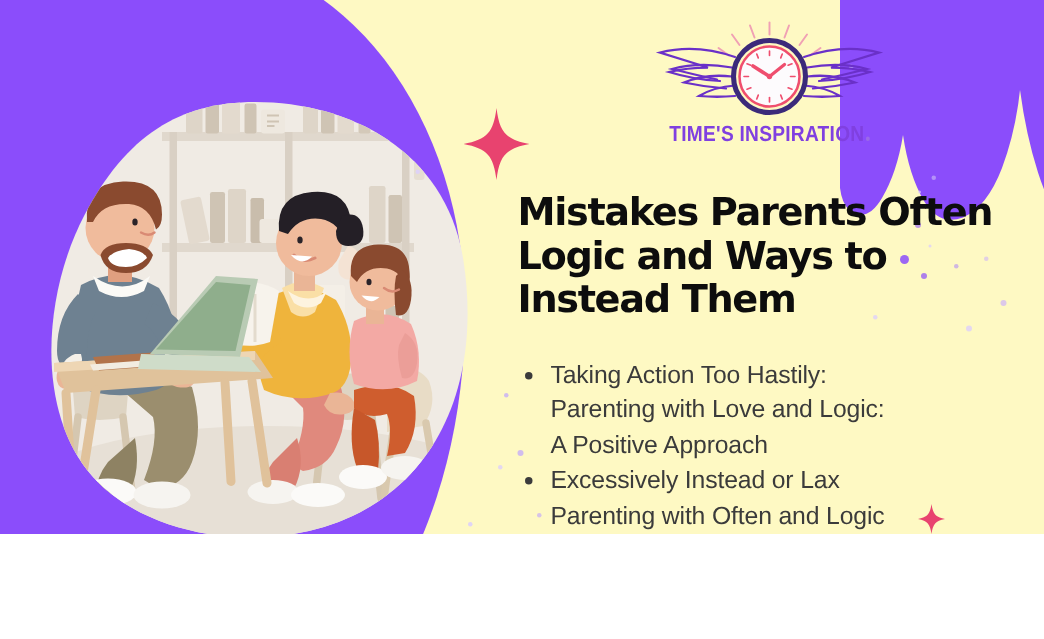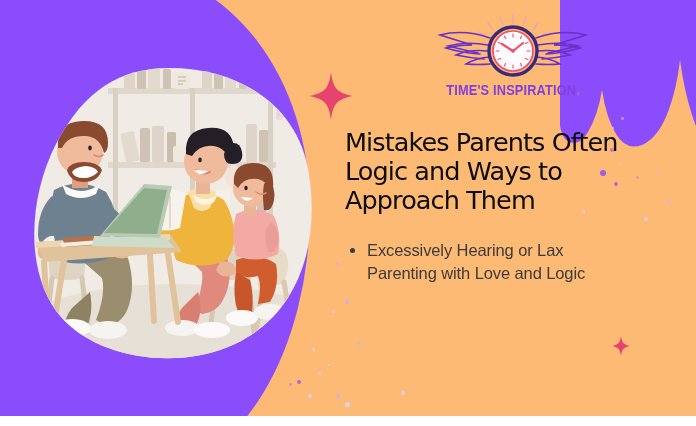--- a/index.html
+++ b/index.html
@@ -6,23 +6,23 @@
     margin: 0;
     padding: 0;
     background: #ffffff;
   }
   body {
     font-family: "Liberation Sans", sans-serif;
   }
   #poster {
     position: relative;
     width: 696px;
-    height: 416px;
+    height: 356px;
     overflow: hidden;
-    background: #fdba74;
+    background: #fef9c3;
   }
 
   
   .bg-purple-left {
     position: absolute;
     left: -40px;
     top: -30px;
     width: 350px;
     height: 500px;
     background: #8b4dfb;
@@ -93,21 +93,21 @@
   }
 
   
   .headline {
     position: absolute;
     left: 345px;
     top: 128px;
     width: 330px;
     z-index: 6;
     font-family: "DejaVu Sans", sans-serif;
-    font-weight: 400;
+    font-weight: 700;
     font-size: 25.5px;
     line-height: 1.14;
     letter-spacing: -0.9px;
     color: #0d0d0d;
   }
 
   
   .bullets {
     position: absolute;
     left: 345px;
@@ -403,27 +403,32 @@
 
   <div class="star star-big">
     <svg viewBox="0 0 44 48">
       <path d="M22 0 C24 16 28 21 44 24 C28 27 24 32 22 48 C20 32 16 27 0 24 C16 21 20 16 22 0 Z" fill="#e8436f"></path>
     </svg>
   </div>
 
   <div class="headline">
     <div>Mistakes Parents Often</div>
     <div>Logic and Ways to</div>
-    <div>Approach Them</div>
+    <div>Instead Them</div>
   </div>
 
   <ul class="bullets">
     <li>
-      <div>Excessively Hearing or Lax</div>
-      <div>Parenting with Love and Logic</div>
+      <div>Taking Action Too Hastily:</div>
+      <div>Parenting with Love and Logic:</div>
+      <div>A Positive Approach</div>
+    </li>
+    <li>
+      <div>Excessively Instead or Lax</div>
+      <div>Parenting with Often and Logic</div>
     </li>
   </ul>
 
   <div class="star star-small">
     <svg viewBox="0 0 18 20">
       <path d="M9 0 C10 6.6 11.5 8.7 18 10 C11.5 11.3 10 13.4 9 20 C8 13.4 6.5 11.3 0 10 C6.5 8.7 8 6.6 9 0 Z" fill="#e8436f"></path>
     </svg>
   </div>
 
 </div>

